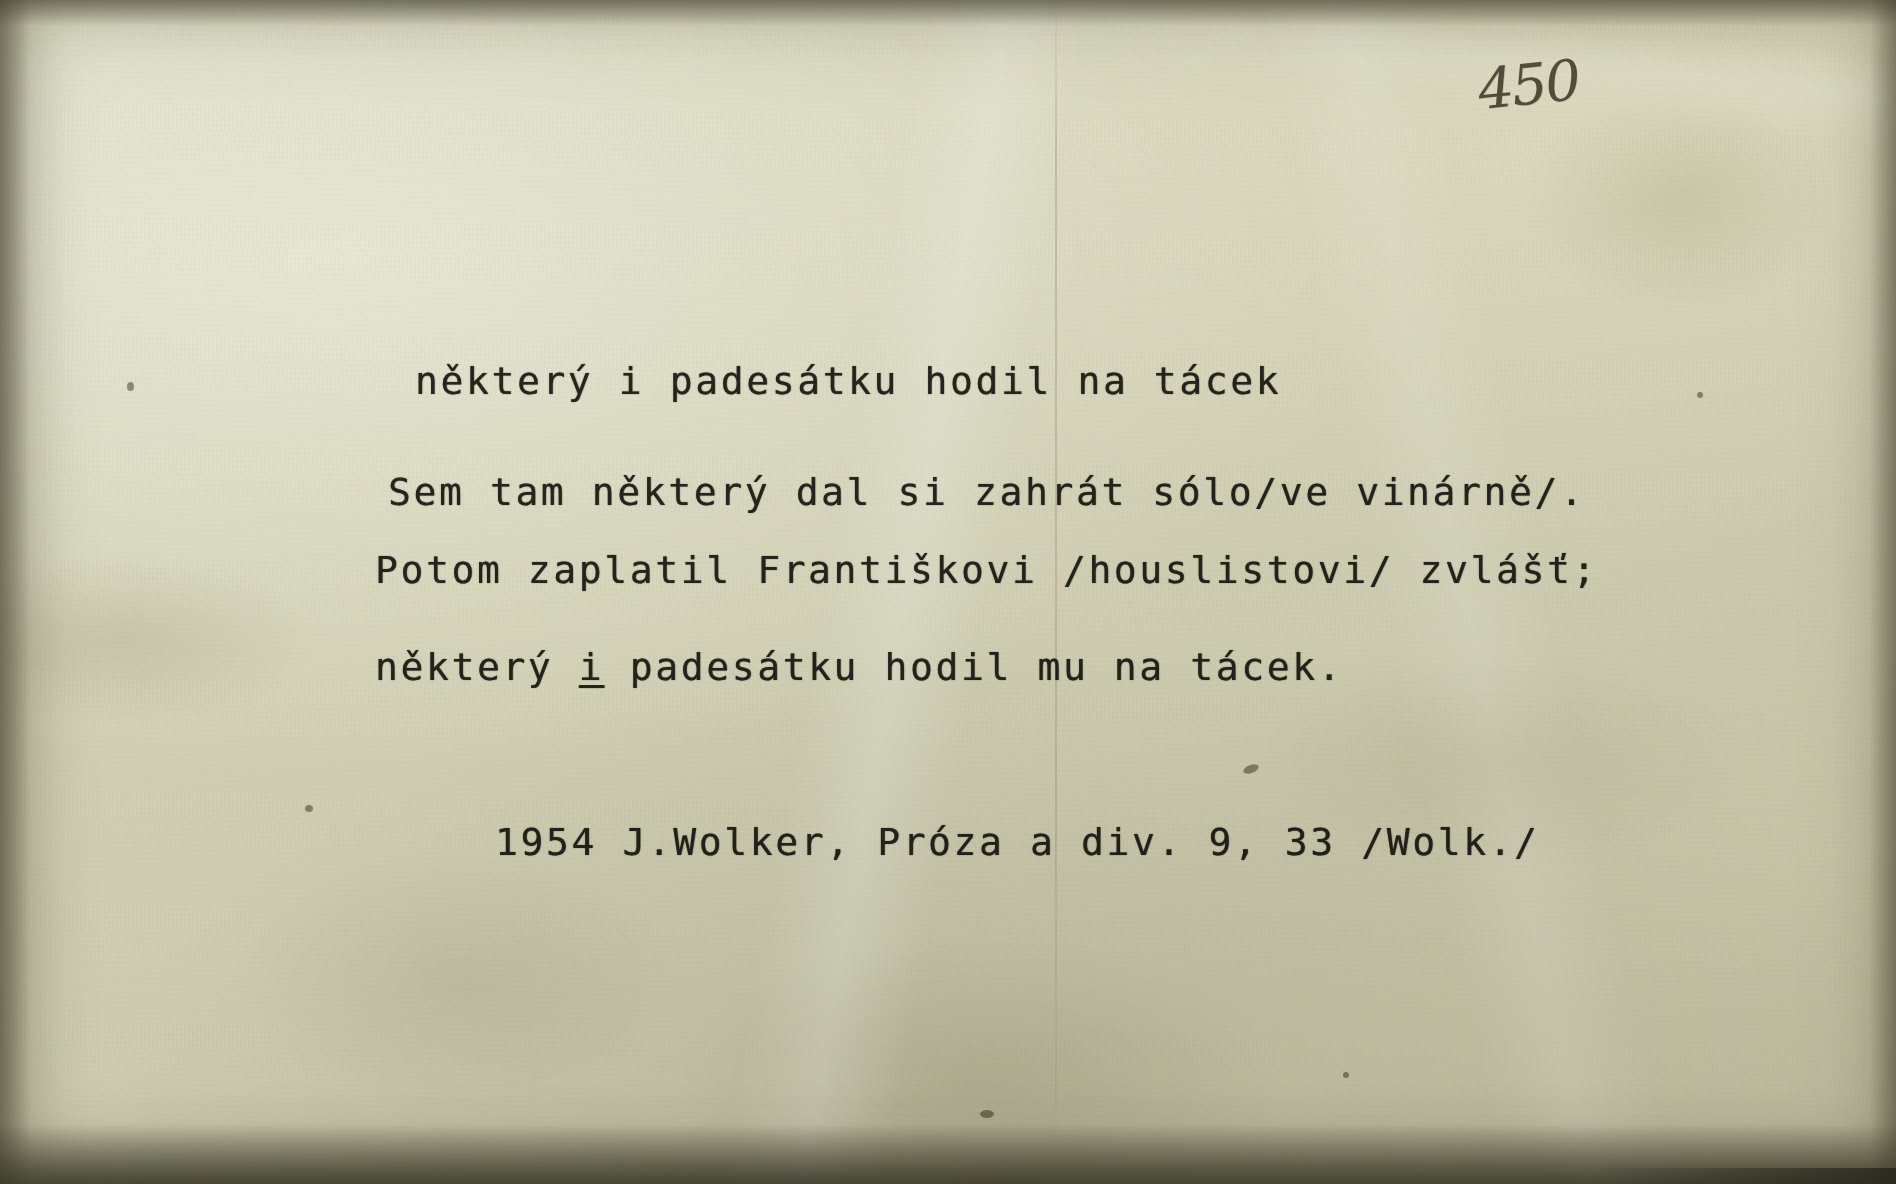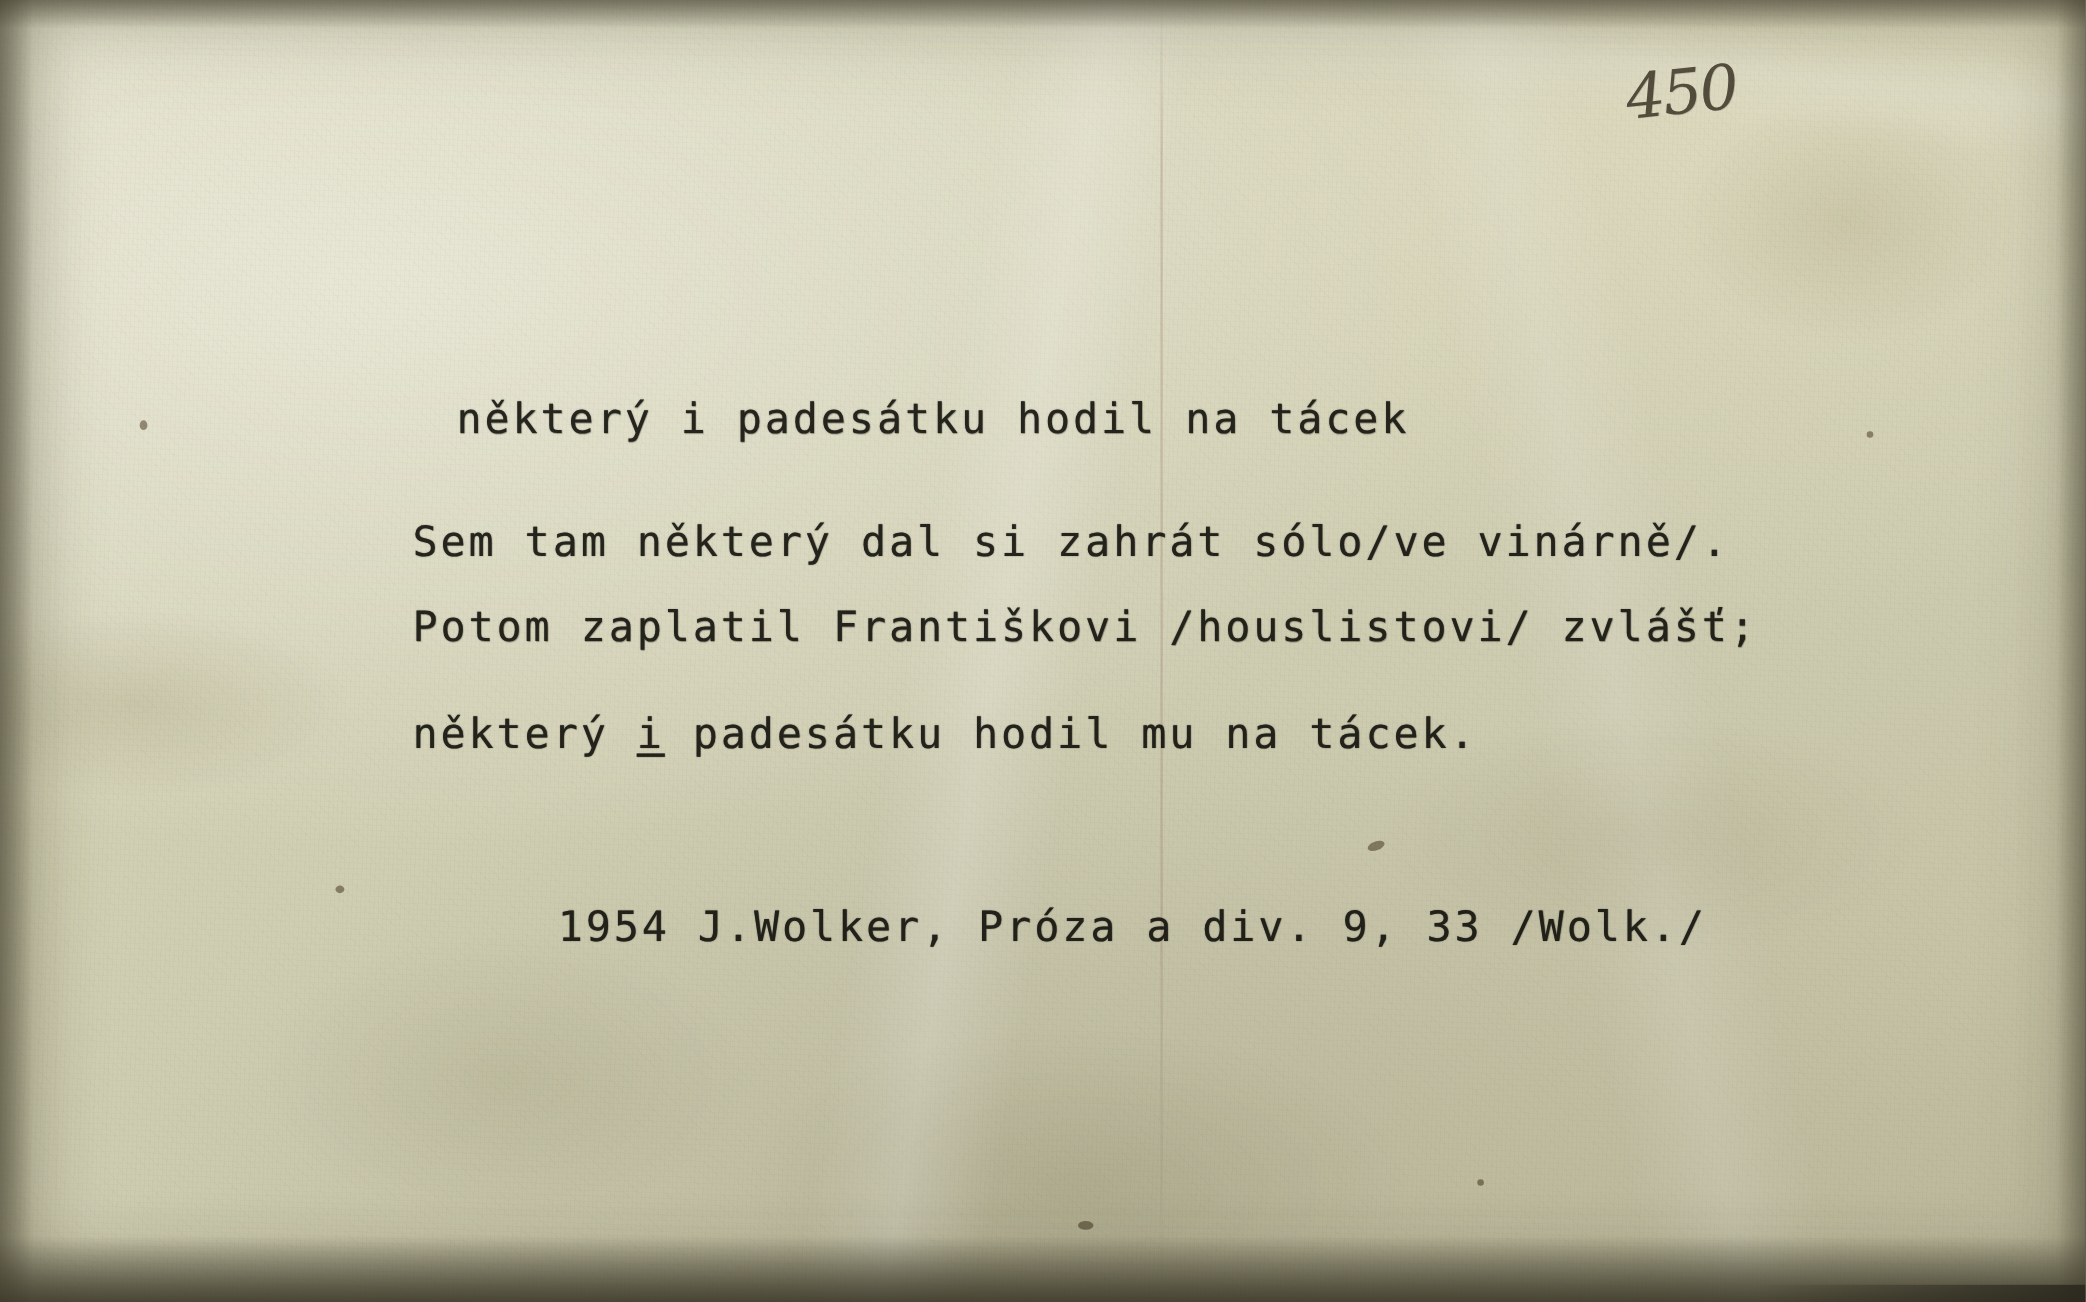--- a/index.html
+++ b/index.html
@@ -116,24 +116,24 @@
     font-size: 38px;
     letter-spacing: 2.6px;
     white-space: pre;
     text-shadow:
       0 0 1.2px rgba(40,40,35,0.55),
       0.5px 0.4px 0.8px rgba(60,58,48,0.35);
     mix-blend-mode: multiply;
   }
   .line-a { left: 305px; top: 190px; }
   .line-b { left: 415px; top: 324px; margin-top: 35px; }
-  .line-c { left: 375px; top: 470px; }
+  .line-c { left: 388px; top: 470px; }
   .line-d { left: 375px; top: 548px; }
   .line-e { left: 375px; top: 645px; }
-  .line-f { left: 495px; top: 820px; margin-left: 12px; }
+  .line-f { left: 495px; top: 820px; }
 
   .typed .u {
     text-decoration: underline;
     text-underline-offset: 5px;
     text-decoration-thickness: 3px;
   }
 
   
   .handwritten {
     position: absolute;

